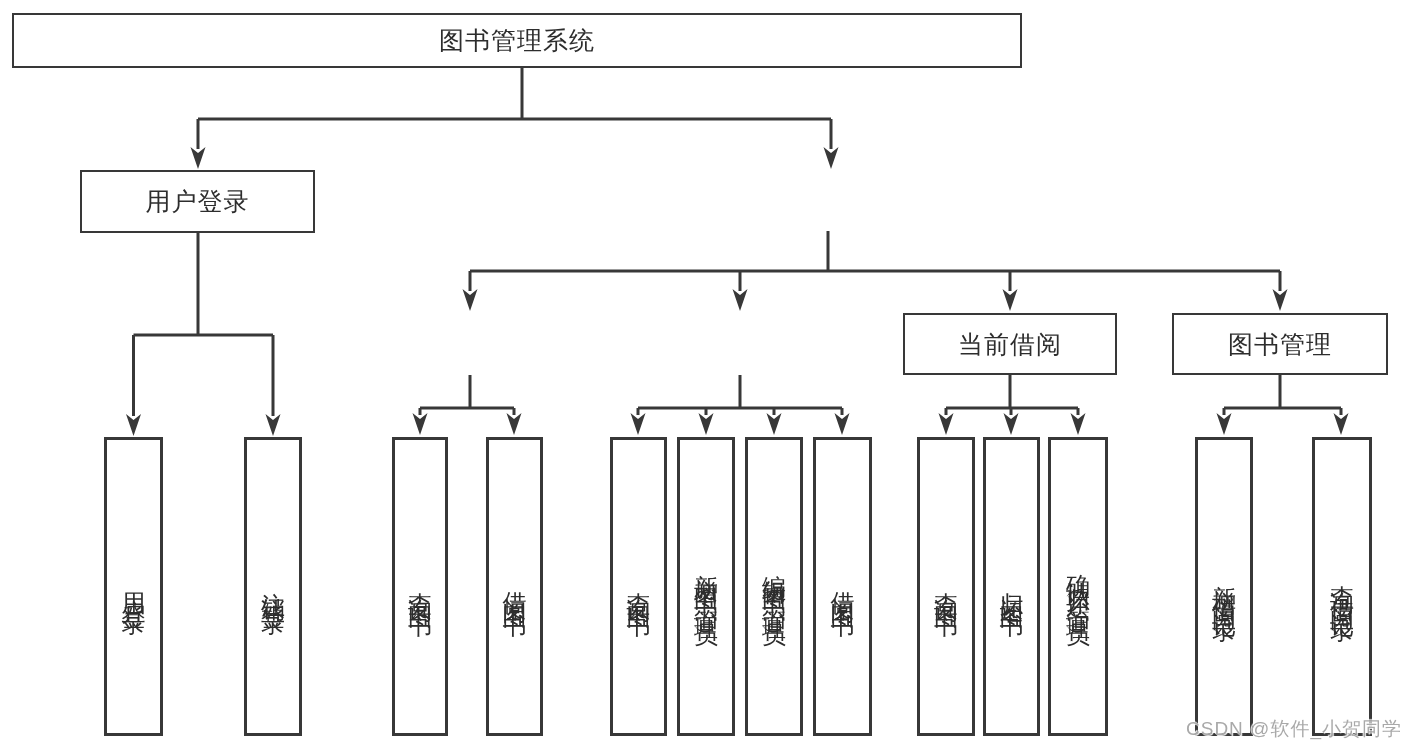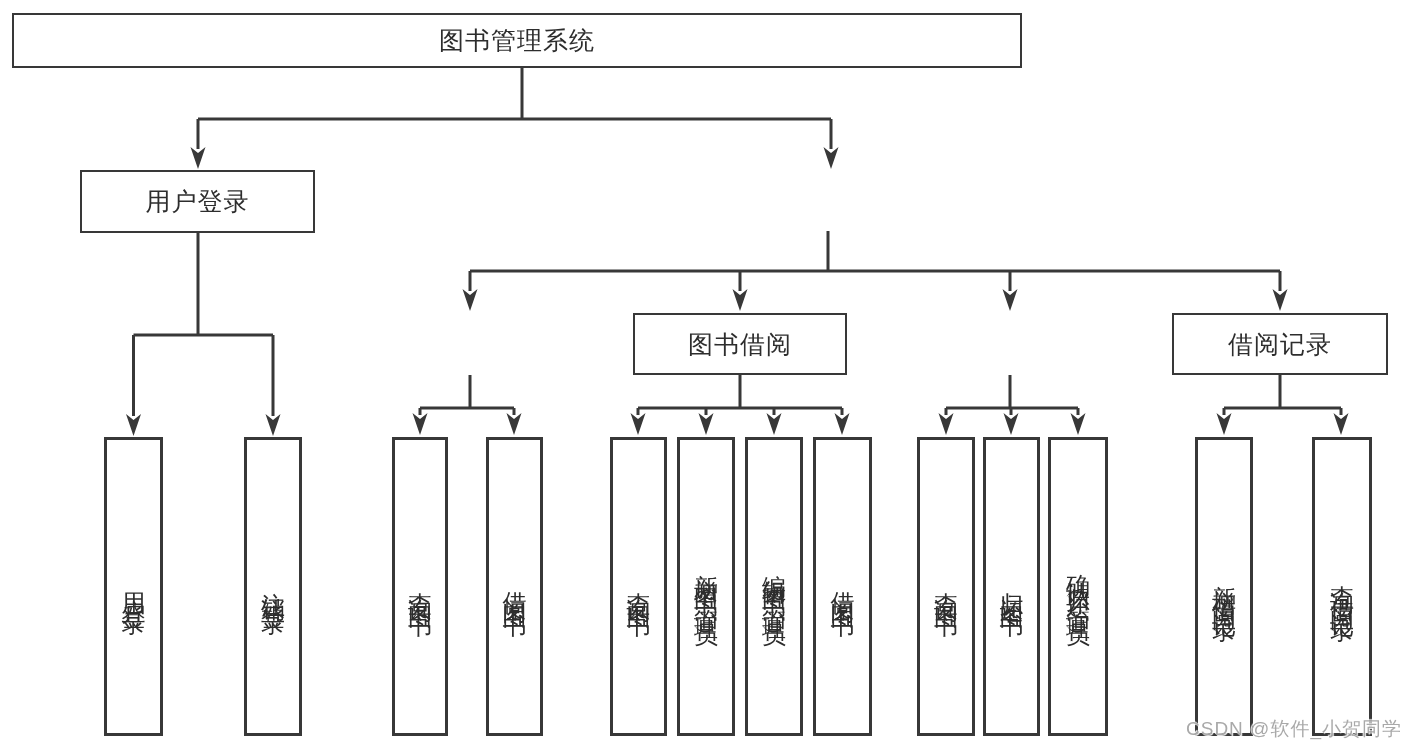--- a/index.html
+++ b/index.html
@@ -104,25 +104,25 @@
   </svg>
 
   <div class="box h" style="left:12px;top:13px;width:1010px;height:55px">
     <span>图书管理系统</span>
   </div>
 
   <div class="box h" style="left:80px;top:170px;width:235px;height:63px">
     <span>用户登录</span>
   </div>
 
-  <div class="box h" style="left:633px;top:313px;width:214px;height:62px">
-    <span>图书借阅</span>
+  <div class="box h" style="left:903px;top:313px;width:214px;height:62px">
+    <span>当前借阅</span>
   </div>
   <div class="box h" style="left:1172px;top:313px;width:216px;height:62px">
-    <span>借阅记录</span>
+    <span>图书管理</span>
   </div>
 
   <div class="box v" style="left:104px;top:437px;width:59px;height:299px">
     <span>用户登录</span>
   </div>
   <div class="box v" style="left:244px;top:437px;width:58px;height:299px">
     <span>注销登录</span>
   </div>
 
   <div class="box v" style="left:392px;top:437px;width:56px;height:299px">

